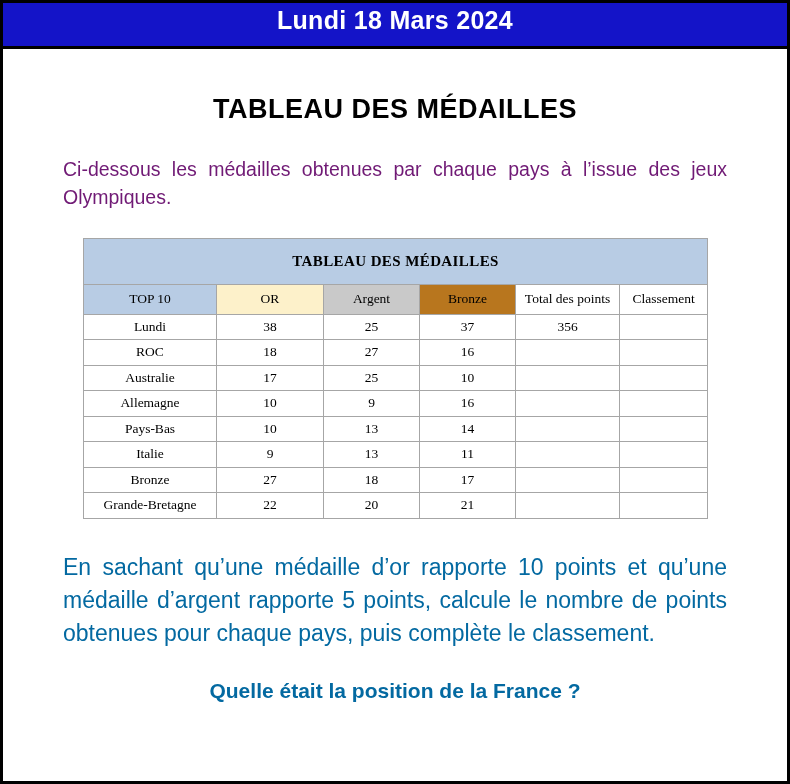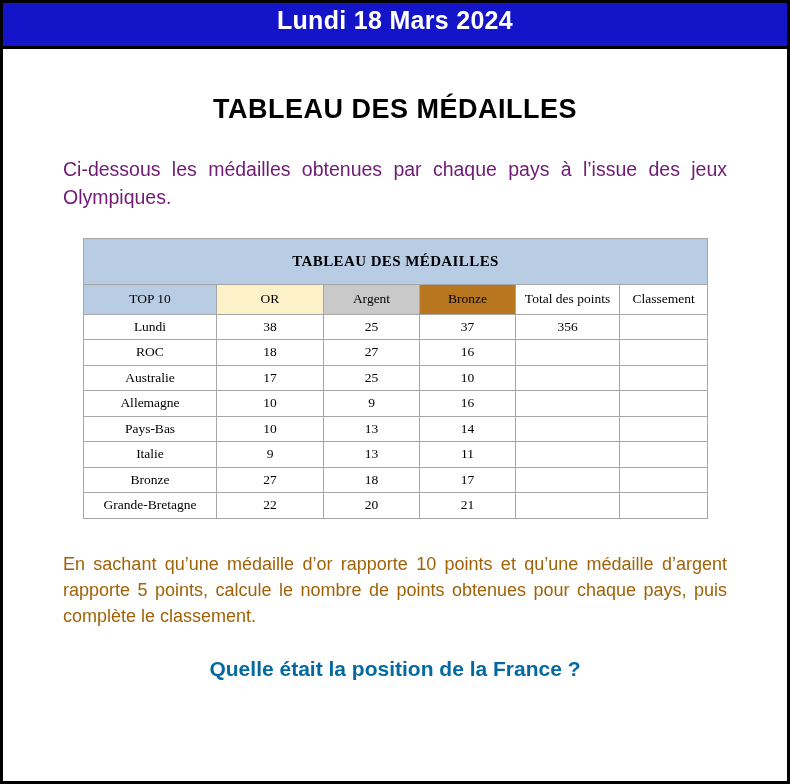--- a/index.html
+++ b/index.html
@@ -101,24 +101,24 @@
     font-size: 13.5px;
     background: #ffffff;
   }
   .col-country { width: 133px; }
   .col-or { width: 107px; }
   .col-argent { width: 96px; }
   .col-bronze { width: 96px; }
   .col-total { width: 104px; }
   .col-rank { width: 88px; }
   .closing {
-    font-size: 18px;
+    font-size: 23px;
     line-height: 1.45;
     text-align: justify;
-    color: #a16207;
+    color: #0369a1;
     margin: 32px 30px 0 30px;
   }
   .question {
     text-align: center;
     font-size: 21px;
     font-weight: bold;
     margin-top: 28px;
     color: #0369a1;
   }
 </style>

